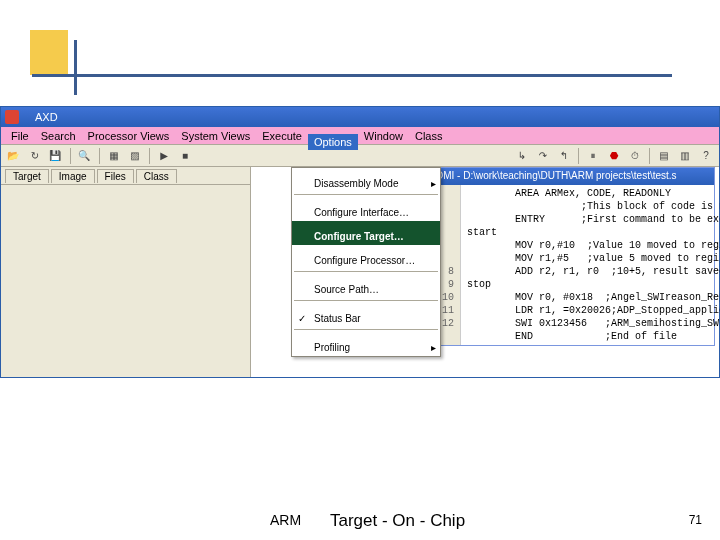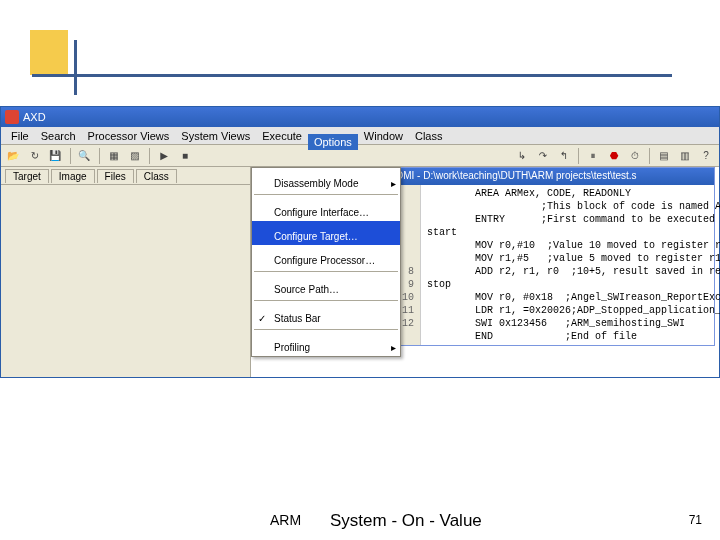--- a/index.html
+++ b/index.html
@@ -6,43 +6,43 @@
   body { width: 720px; height: 540px; background: #fff; font-family: Tahoma, sans-serif; font-size: 11px; position: relative; }
   
   
   .deco { position: absolute; top: 30px; left: 30px; }
   .deco-yellow { position: absolute; width: 38px; height: 45px; background: #f5cb4c; }
   .deco-line-h { position: absolute; top: 44px; left: 2px; width: 640px; height: 3px; background: #3b5b8f; }
   .deco-line-v { position: absolute; top: 10px; left: 44px; width: 3px; height: 55px; background: #3b5b8f; }
   
   
   .app { position: absolute; top: 106px; left: 0; width: 720px; border: 1px solid #2a5da9; }
-  .titlebar { height: 20px; background: linear-gradient(#3f73d6,#2a5eb8); color: #fff; display: flex; align-items: center; padding: 0 4px; gap: 4px; font-size: 11px; }
+  .titlebar { height: 20px; background: linear-gradient(#3f73d6,#2a5eb8); color: #fff; display: flex; align-items: center; padding: 0 4px; gap: 16px; font-size: 11px; }
   .titlebar .logo { width: 14px; height: 14px; background: #d43; border-radius: 2px; display:inline-block; }
-  .menubar { height: 18px; background: #e5e5e5; display: flex; align-items: center; padding: 0 4px; border-bottom: 1px solid #aca899; position: relative; }
+  .menubar { height: 18px; background: #f9a8d4; display: flex; align-items: center; padding: 0 4px; border-bottom: 1px solid #aca899; position: relative; }
   .menubar span { padding: 2px 6px; cursor: default; }
   .menubar span.open { background: #316ac5; color: #fff; margin-top: 12px; }
   .toolbar { height: 22px; background: #ece9d8; display: flex; align-items: center; padding: 0 4px; gap: 3px; border-bottom: 1px solid #aca899; }
   .tbtn { width: 18px; height: 18px; border: 1px solid #ece9d8; display:flex; align-items:center; justify-content:center; font-size:10px; color:#444; }
   .tsep { width:1px; height:16px; background:#aca899; margin:0 2px; }
   
-  .body-area { display: flex; height: 210px; background: #fff; }
+  .body-area { display: flex; height: 210px; background: #fff; gap: 40px; }
   .left-pane { width: 250px; background: #ece9d8; border-right: 1px solid #aca899; }
   .tabs-row { height: 18px; display:flex; align-items:center; padding:0 4px; border-bottom:1px solid #aca899; }
   .tabs-row span { padding: 1px 7px; border:1px solid #aca899; border-bottom:none; background:#ece9d8; margin-right:2px; font-size:10px; }
   .tree { padding: 4px 8px; font-size:10px; }
   .tree-item::before { content:"▣ "; color:#2a7; }
   
   .right-pane { flex:1; position:relative; background:#fff; }
   
   
   .dropdown { position:absolute; top:0; left:0; background:#fff; border:1px solid #8a867a; box-shadow:2px 2px 3px rgba(0,0,0,.3); min-width:150px; z-index:20; }
   .dropdown .item { padding:10px 14px 3px 22px; font-size:10px; white-space:nowrap; position:relative; }
   .dropdown .item.arrow::after { content:"▸"; position:absolute; right:4px; }
-  .dropdown .item.selected { background:#1d4ed8; color:#fff; }
+  .dropdown .item.selected { background:#14532d; color:#fff;font-weight:bold; }
   .dropdown .item.check::before { content:"✓"; position:absolute; left:6px; }
   .dropdown .sep { height:1px; background:#aca899; margin:2px 2px; }
   
   
   .editor { position:absolute; top:0; left:140px; right:4px; background:#fff; border:1px solid #7a96df; }
   .editor-title { height:17px; background:linear-gradient(#3f73d6,#2a5eb8); color:#fff; font-size:10px; padding:2px 4px; overflow:hidden; white-space:nowrap; }
   .editor-body { display:flex; font-family: "Courier New", monospace; font-size:10px; line-height:13px; }
   .gutter { background:#ece9d8; color:#666; padding:2px 6px 2px 10px; text-align:right; border-right:1px solid #ccc; }
   .code { padding:2px 6px; white-space:pre; color:#000; }
   
@@ -160,16 +160,16 @@
         END            ;End of file</div>
         </div>
       </div>
     </div>
   </div>
 </div>
 
 <div class="footer">
   <span class="arm">ARM</span>
   <span class="soc">
-    <span>System - On - Value</span><br>
+    <span>Target - On - Chip</span><br>
   </span>
   <span class="pg">71</span>
 </div>
 
 </body></html>

